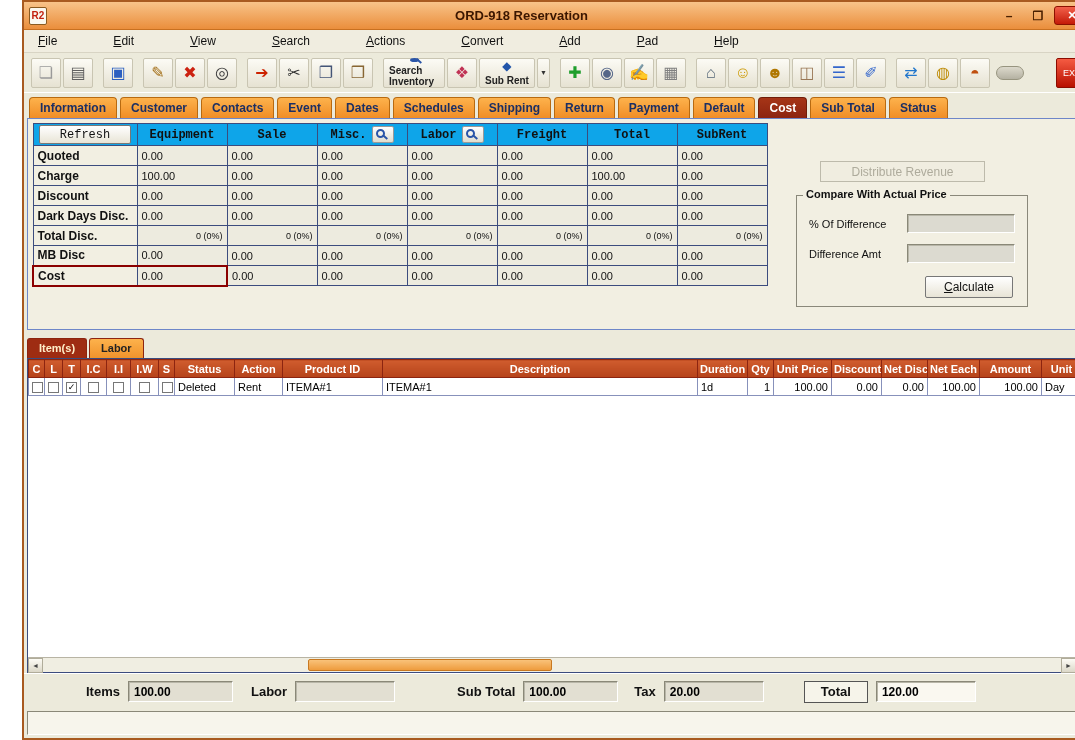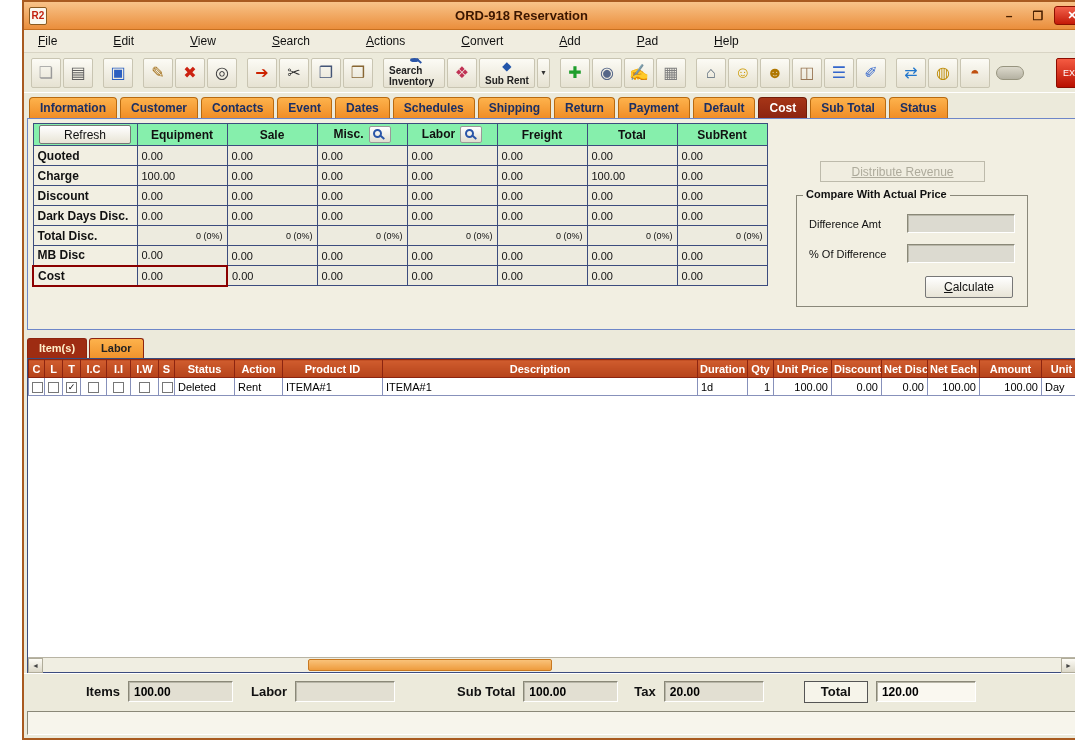--- a/index.html
+++ b/index.html
@@ -58,37 +58,37 @@
   .tab { height:21px; line-height:20px; padding:0 10px; font-size:12px; font-weight:bold;
     color:#1c2f63; background:linear-gradient(#fdb24c,#f08d26);
     border:1px solid #b86a10; border-bottom:none; border-radius:4px 4px 0 0; }
   .tab.active { background:linear-gradient(#a63517,#8c2410); color:#fff; border-color:#701d08; }
 
   
   .cost-panel { flex:0 0 212px; height:212px; margin:0 3px; border:1px solid #6e86c8;
     background:#f2efe2; position:relative; }
   .cost-table { border-collapse:collapse; position:absolute; left:4px; top:4px; }
   .cost-table th, .cost-table td { border:1px solid #3c4c7e; }
-  .cost-th { background:#86efac; font-size:12px; font-weight:bold; color:#111;
-    height:22px; padding:1px 3px; text-align:center; width:90px; white-space:nowrap; }
+  .cost-th { background:#0ea5e9; font-size:12px; font-weight:bold; color:#111;
+    height:22px; padding:1px 3px; text-align:center; width:90px; white-space:nowrap;font-family:Liberation Mono, monospace; }
   .cost-th.label-col { width:104px; }
   .refresh-btn { width:92px; height:19px; background:linear-gradient(#ffffff,#e8e4d6);
     border:1px solid #777; border-radius:2px; font-size:12px; color:#111; }
   .row-label { width:104px; background:#f2efe2; font-size:12px; font-weight:bold;
     color:#111; padding:2px 4px; height:20px; white-space:nowrap; }
   .cost-val { width:90px; background:#edebdf; font-size:11px; color:#111;
     padding:2px 4px; height:20px; white-space:nowrap; }
   .cost-val.pct { font-size:9px;text-align:right; }
   .hl-label { border:2px solid #8b0000 !important; border-right:1px solid #3c4c7e !important; }
   .hl-first { border:2px solid #8b0000 !important; border-left:1px solid #3c4c7e !important; }
   .mag-btn { width:22px; height:17px; margin-left:5px; vertical-align:middle;
     background:linear-gradient(#fff,#e0ddcf); border:1px solid #999; border-radius:2px;
     display:inline-flex; align-items:center; justify-content:center; padding:0 4px 2px 0; }
   .distribute-btn { position:absolute; left:792px; top:42px; width:165px; height:21px;
-    background:#f0ede0; border:1px solid #bdbaab; color:#aeab9c; font-size:12px;text-decoration:underline; }
+    background:#f0ede0; border:1px solid #bdbaab; color:#aeab9c; font-size:12px; }
   .compare-group { position:absolute; left:768px; top:76px; width:232px; height:112px;
     border:1px solid #8a887a; padding:18px 12px 8px; }
   .compare-title { position:absolute; top:-8px; left:6px; background:#f2efe2;
     font-size:11px; font-weight:bold; color:#111; padding:0 3px; }
   .fieldrow { display:flex; justify-content:space-between; align-items:center; margin-bottom:11px; }
   .fieldrow label { font-size:11px; color:#111; }
   .sunken { width:108px; height:19px; background:#dcdad0;
     border:1px solid; border-color:#8a8878 #fff #fff #8a8878;
     box-shadow:inset 1px 1px 0 #b8b6a8; font-size:11px; padding:2px 4px; }
   .calc-btn { position:absolute; right:14px; bottom:8px; width:88px; height:22px;
@@ -370,25 +370,25 @@
             <td class="cost-val">0.00</td>
             <td class="cost-val">0.00</td>
             <td class="cost-val">0.00</td>
           </tr>
         </tbody>
       </table>
     <button class="distribute-btn">Distribute Revenue</button>
     <div class="compare-group">
       <div class="compare-title">Compare With Actual Price</div>
       <div class="fieldrow">
+        <label>% Of Difference</label>
+        <div class="sunken"></div>
+      </div>
+      <div class="fieldrow">
         <label>Difference Amt</label>
-        <div class="sunken"></div>
-      </div>
-      <div class="fieldrow">
-        <label>% Of Difference</label>
         <div class="sunken"></div>
       </div>
       <button class="calc-btn">Calculate</button>
     </div>
   </div>
 
   <div class="itabs">
       <div class="itab active">Item(s)</div>
       <div class="itab inactive">Labor</div>
     </div>

